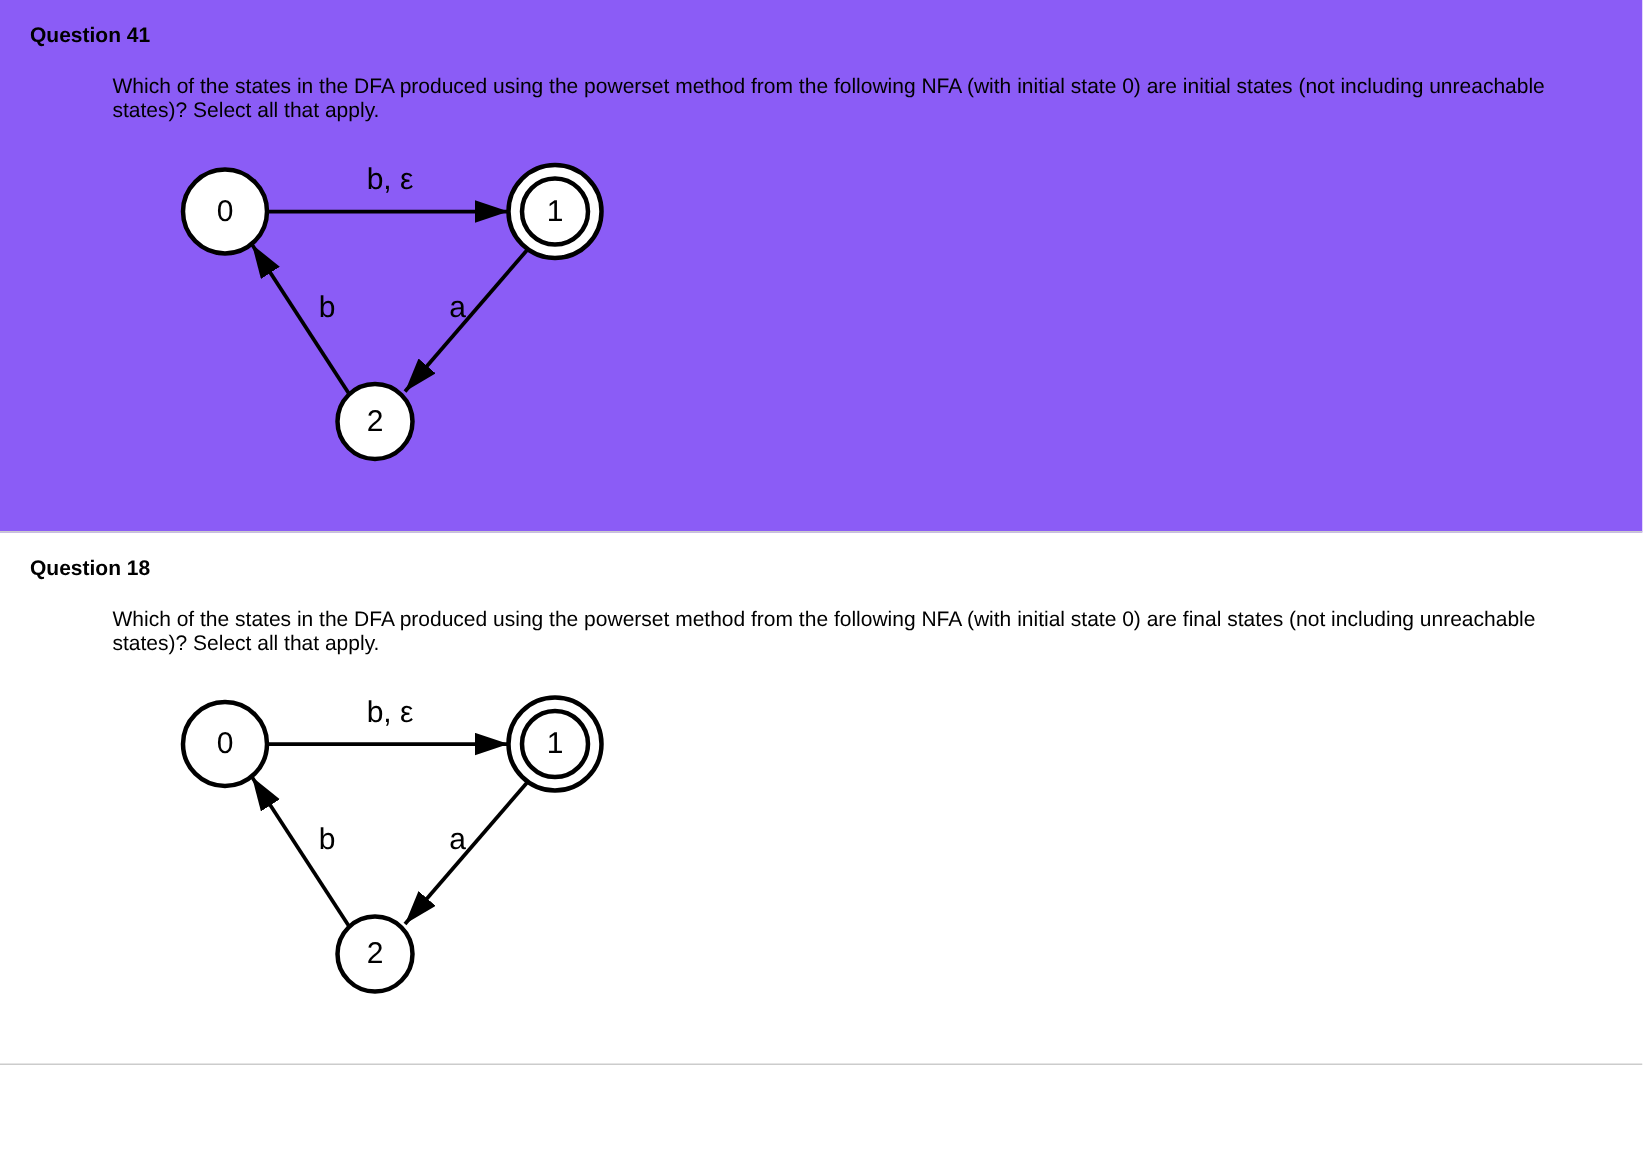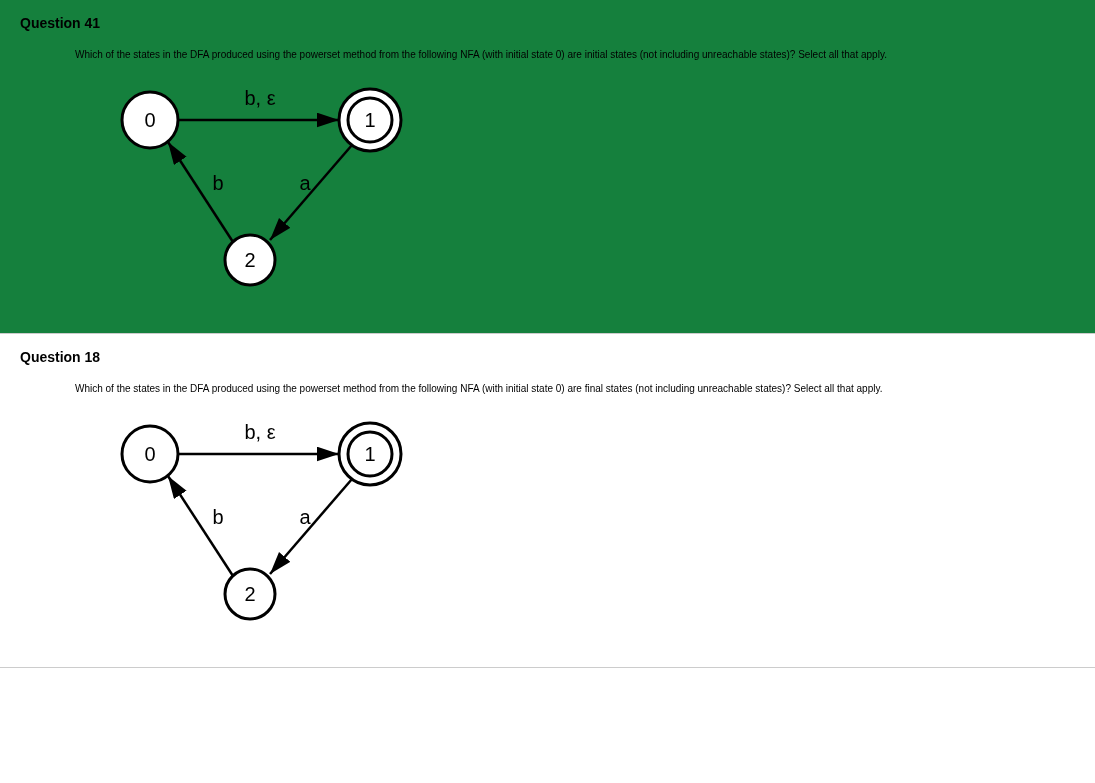--- a/index.html
+++ b/index.html
@@ -8,29 +8,29 @@
       font-size: 13px;
       color: #000;
       width: 1095px;
       background: #fff;
     }
     .question-block {
       border-bottom: 1px solid #ccc;
       padding: 15px 20px 30px 20px;
     }
     .question-block.gray-bg {
-      background: #15803d;
+      background: #8b5cf6;
     }
     .question-title {
       font-weight: bold;
       font-size: 14px;
       margin-bottom: 18px;
     }
     .question-prompt {
-      font-size: 10px;
+      font-size: 14px;
       margin-left: 55px;
       margin-bottom: 20px;
     }
     .nfa-diagram {
       margin-left: 70px;
     }
     svg .node-outer { fill: #fff; stroke: #000; stroke-width: 3; }
     svg .node-inner { fill: #fff; stroke: #000; stroke-width: 3; }
     svg .node-label { font-family: Arial, sans-serif; font-size: 20px; text-anchor: middle; dominant-baseline: central; }
     svg .edge { fill: none; stroke: #000; stroke-width: 2.5; }

